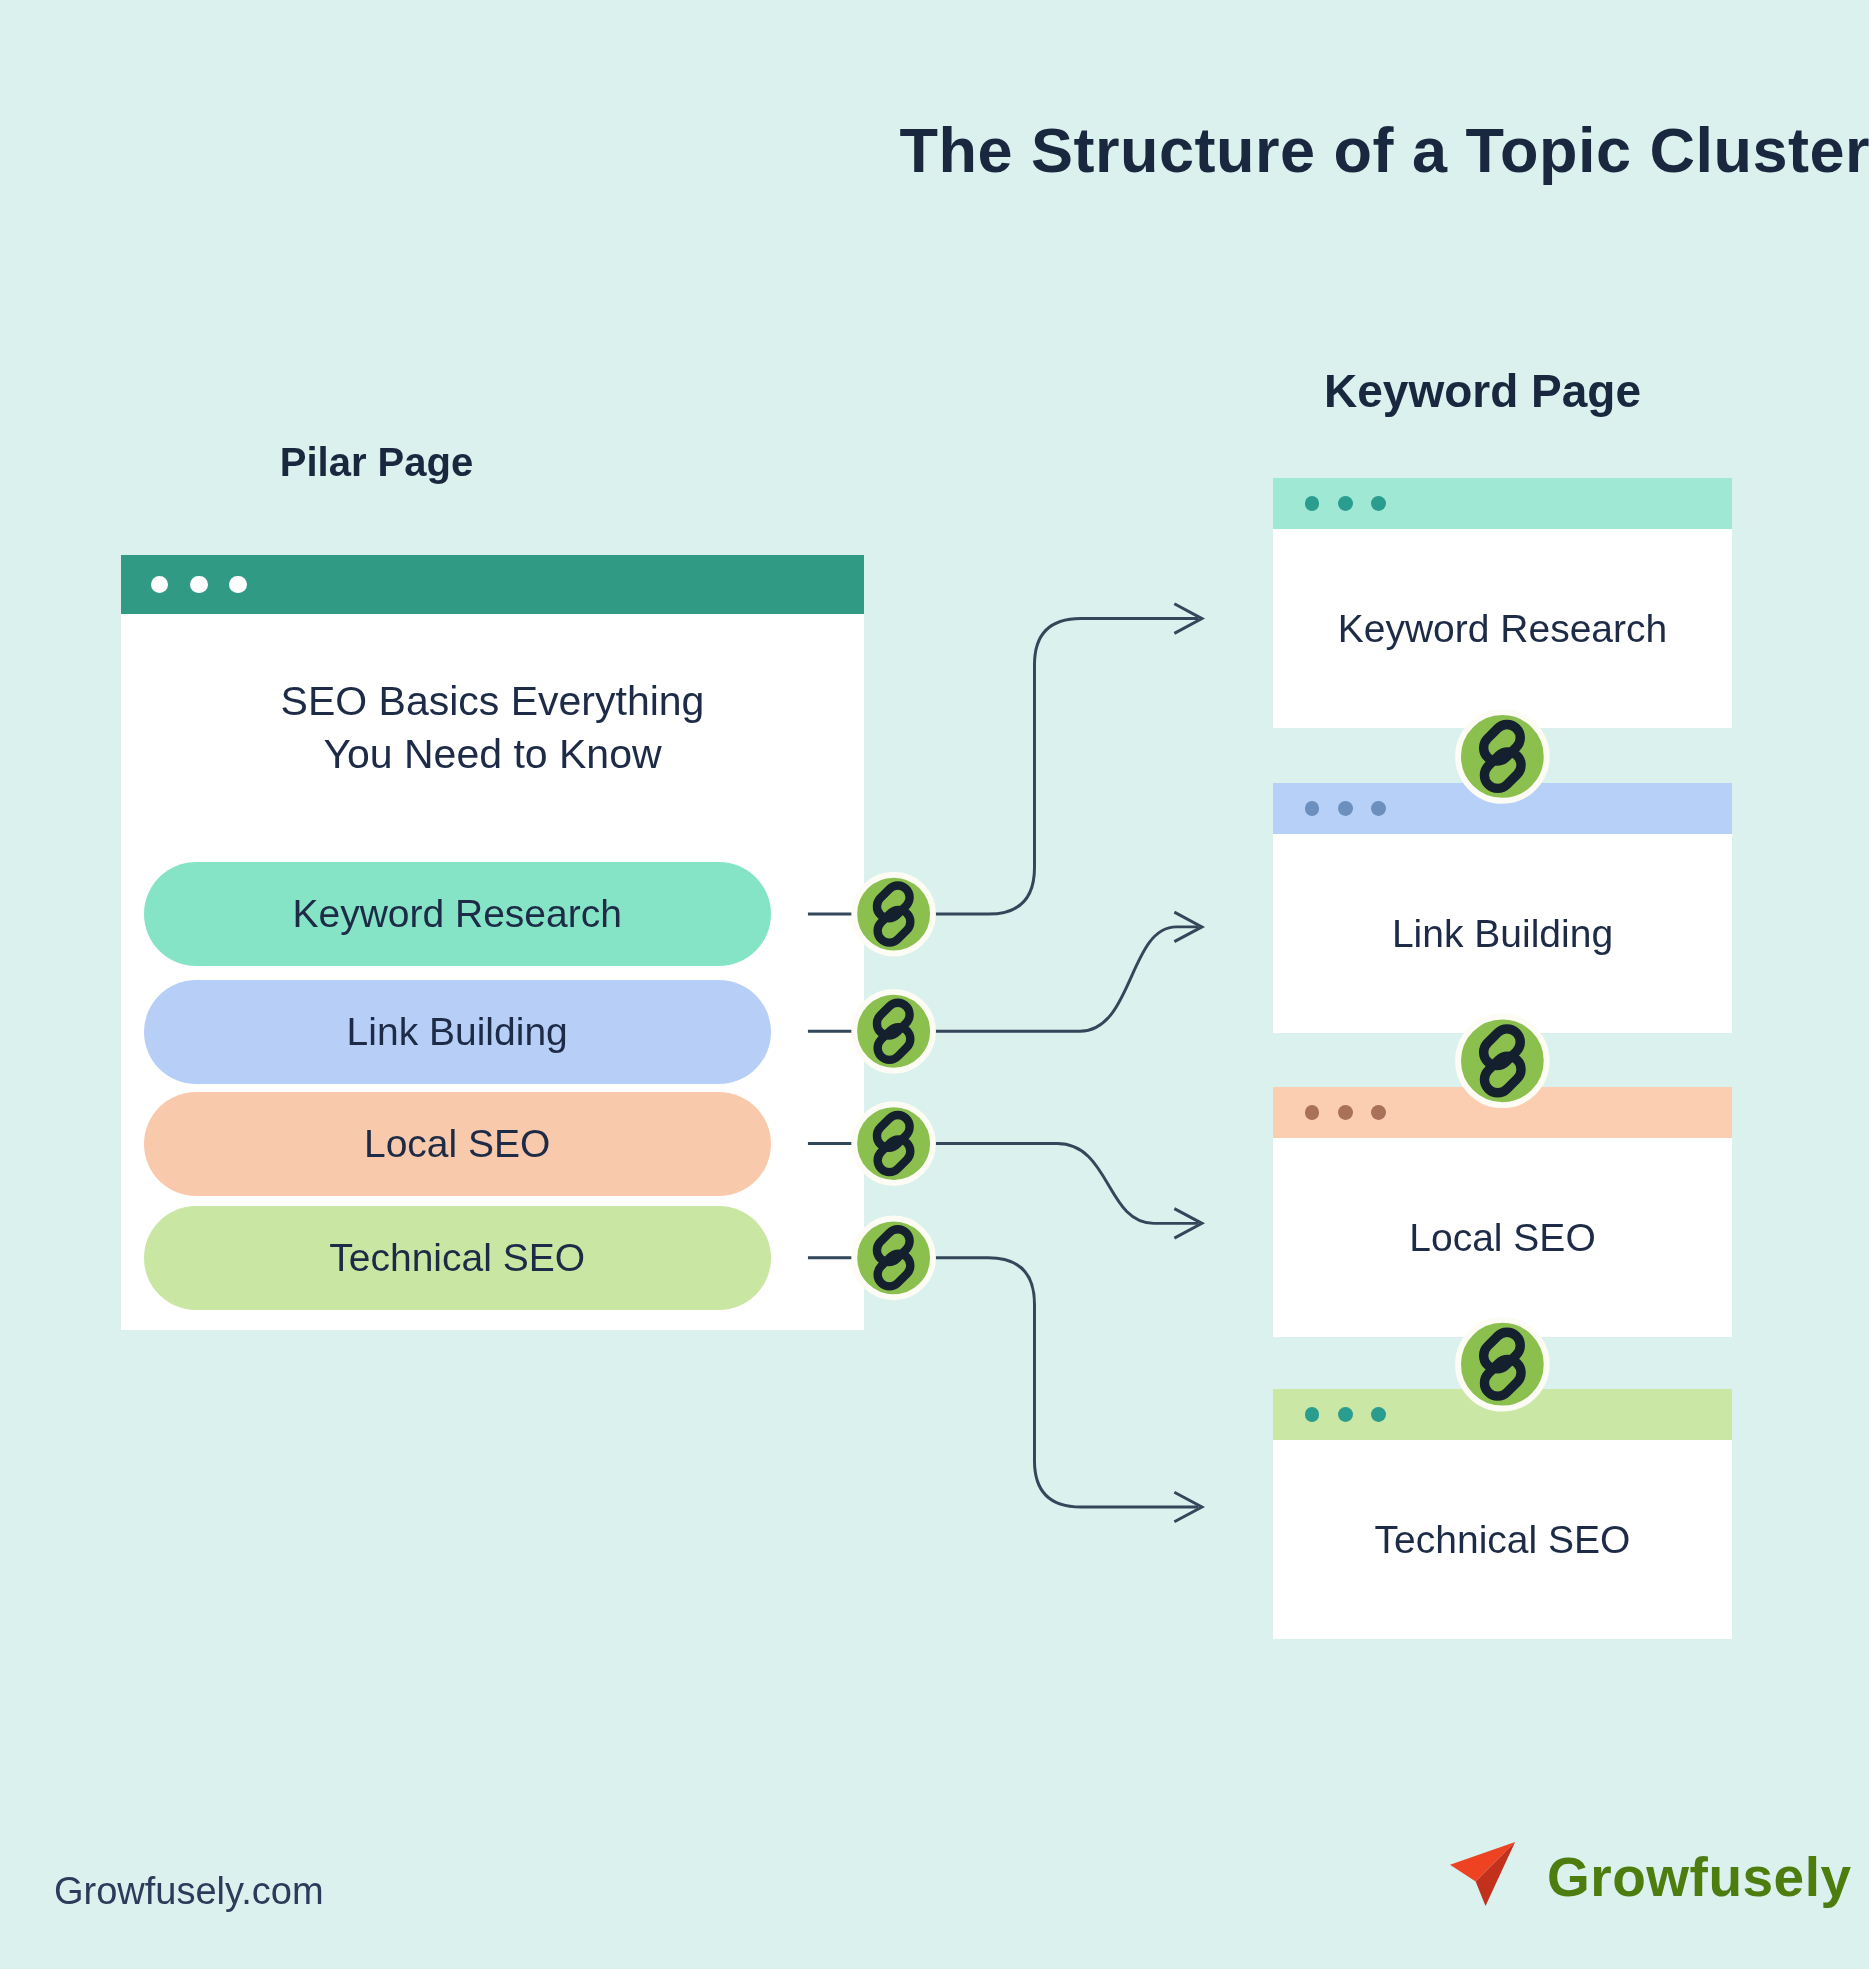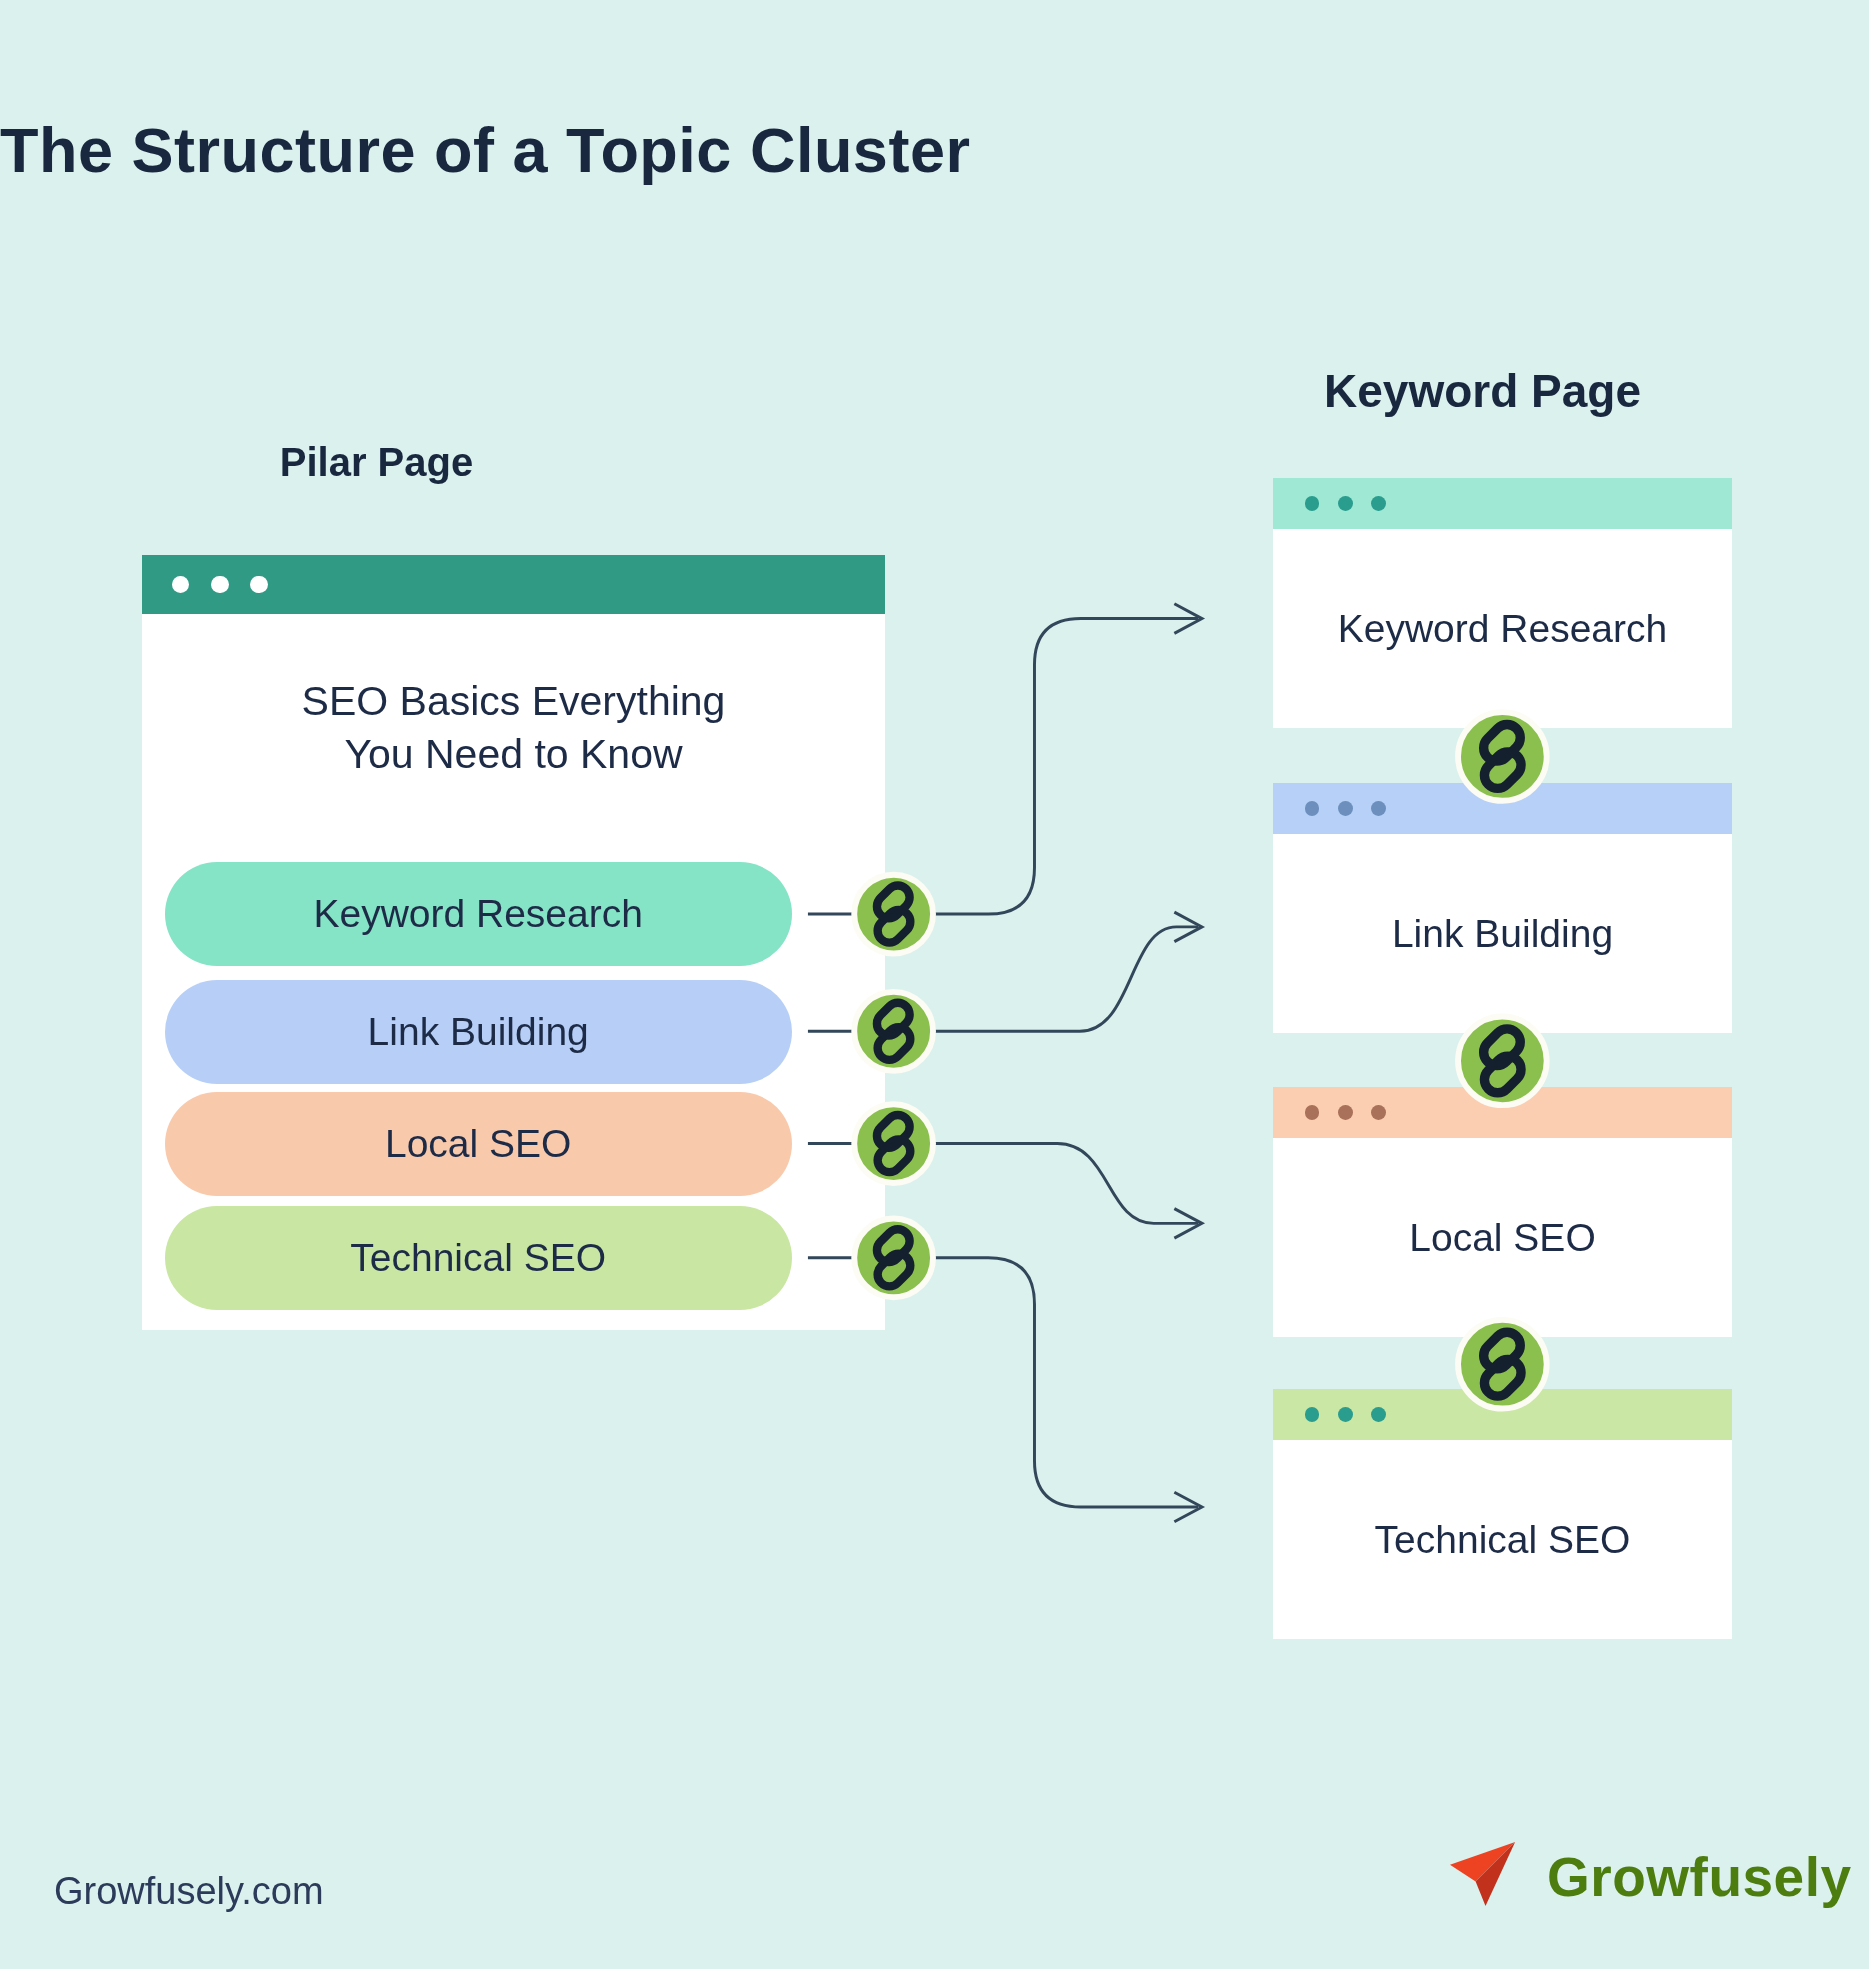--- a/index.html
+++ b/index.html
@@ -1,33 +1,33 @@
 <!DOCTYPE html>
 <html><head>
 <meta charset="utf-8">
 <style>
   html,body{margin:0;padding:0;background:#dbf1ee;}
   #canvas{
     position:relative;width:1870px;height:1969px;background:#dbf1ee;
     font-family:"Liberation Sans","DejaVu Sans",sans-serif;overflow:hidden;
   }
   .main-title{
-    position:absolute;top:114px;left:0;width:100%;text-align:left;
+    position:absolute;top:114px;left:0;width:100%;text-align:right;
     font-size:63px;font-weight:700;color:#19273f;letter-spacing:0.5px;
   }
   .pillar-heading{
     position:absolute;top:440px;left:135px;width:483px;text-align:center;
     font-size:40px;font-weight:700;color:#19273f;
   }
   .cluster-heading{
     position:absolute;top:364px;left:1253px;width:459px;text-align:center;
     font-size:46px;font-weight:700;color:#19273f;
   }
   .pillar-window{
-    position:absolute;left:142px;top:555px;width:743px;height:775px;background:#ffffff;
+    position:absolute;left:121px;top:555px;width:743px;height:775px;background:#ffffff;
   }
   .pillar-header{
     height:59px;display:flex;align-items:center;gap:21.7px;padding-left:29.6px;
   }
   .pdot{width:17.7px;height:17.7px;border-radius:50%;}
   .pillar-title{
     margin:61px auto 0;width:463px;text-align:center;
     font-size:41px;color:#1d2b47;line-height:1.3;
   }
   .pill{

